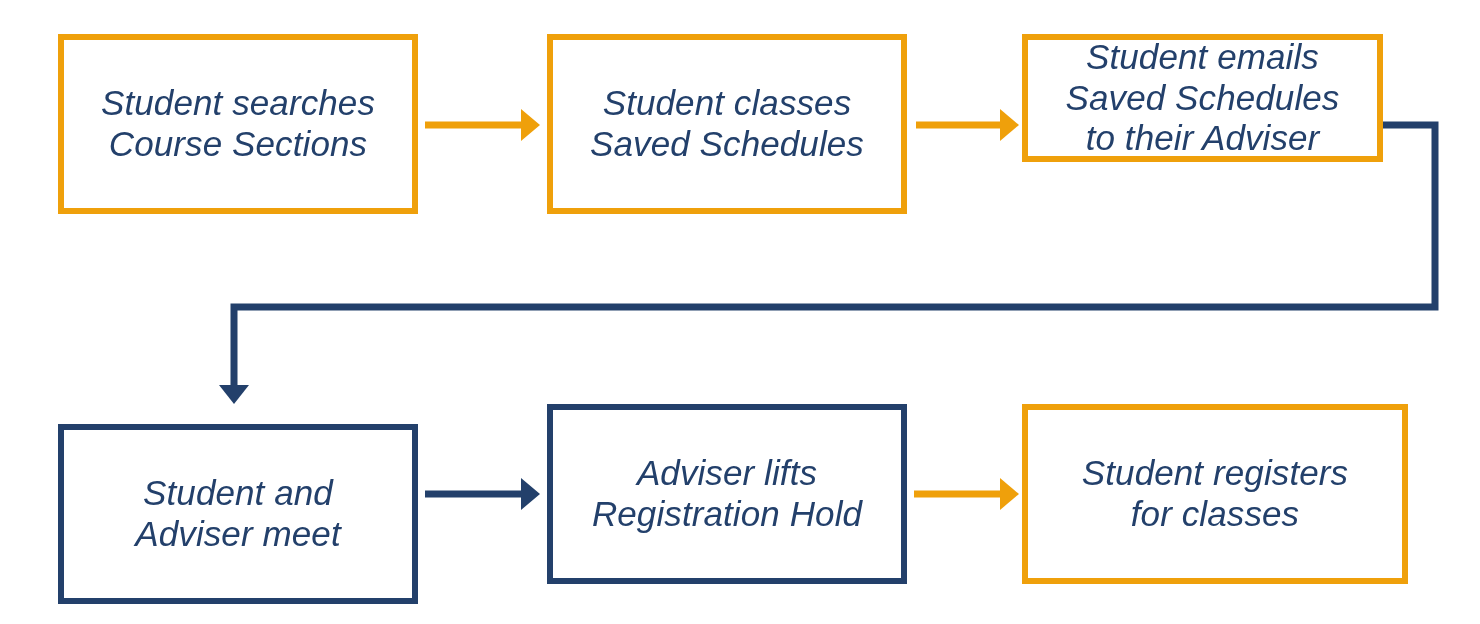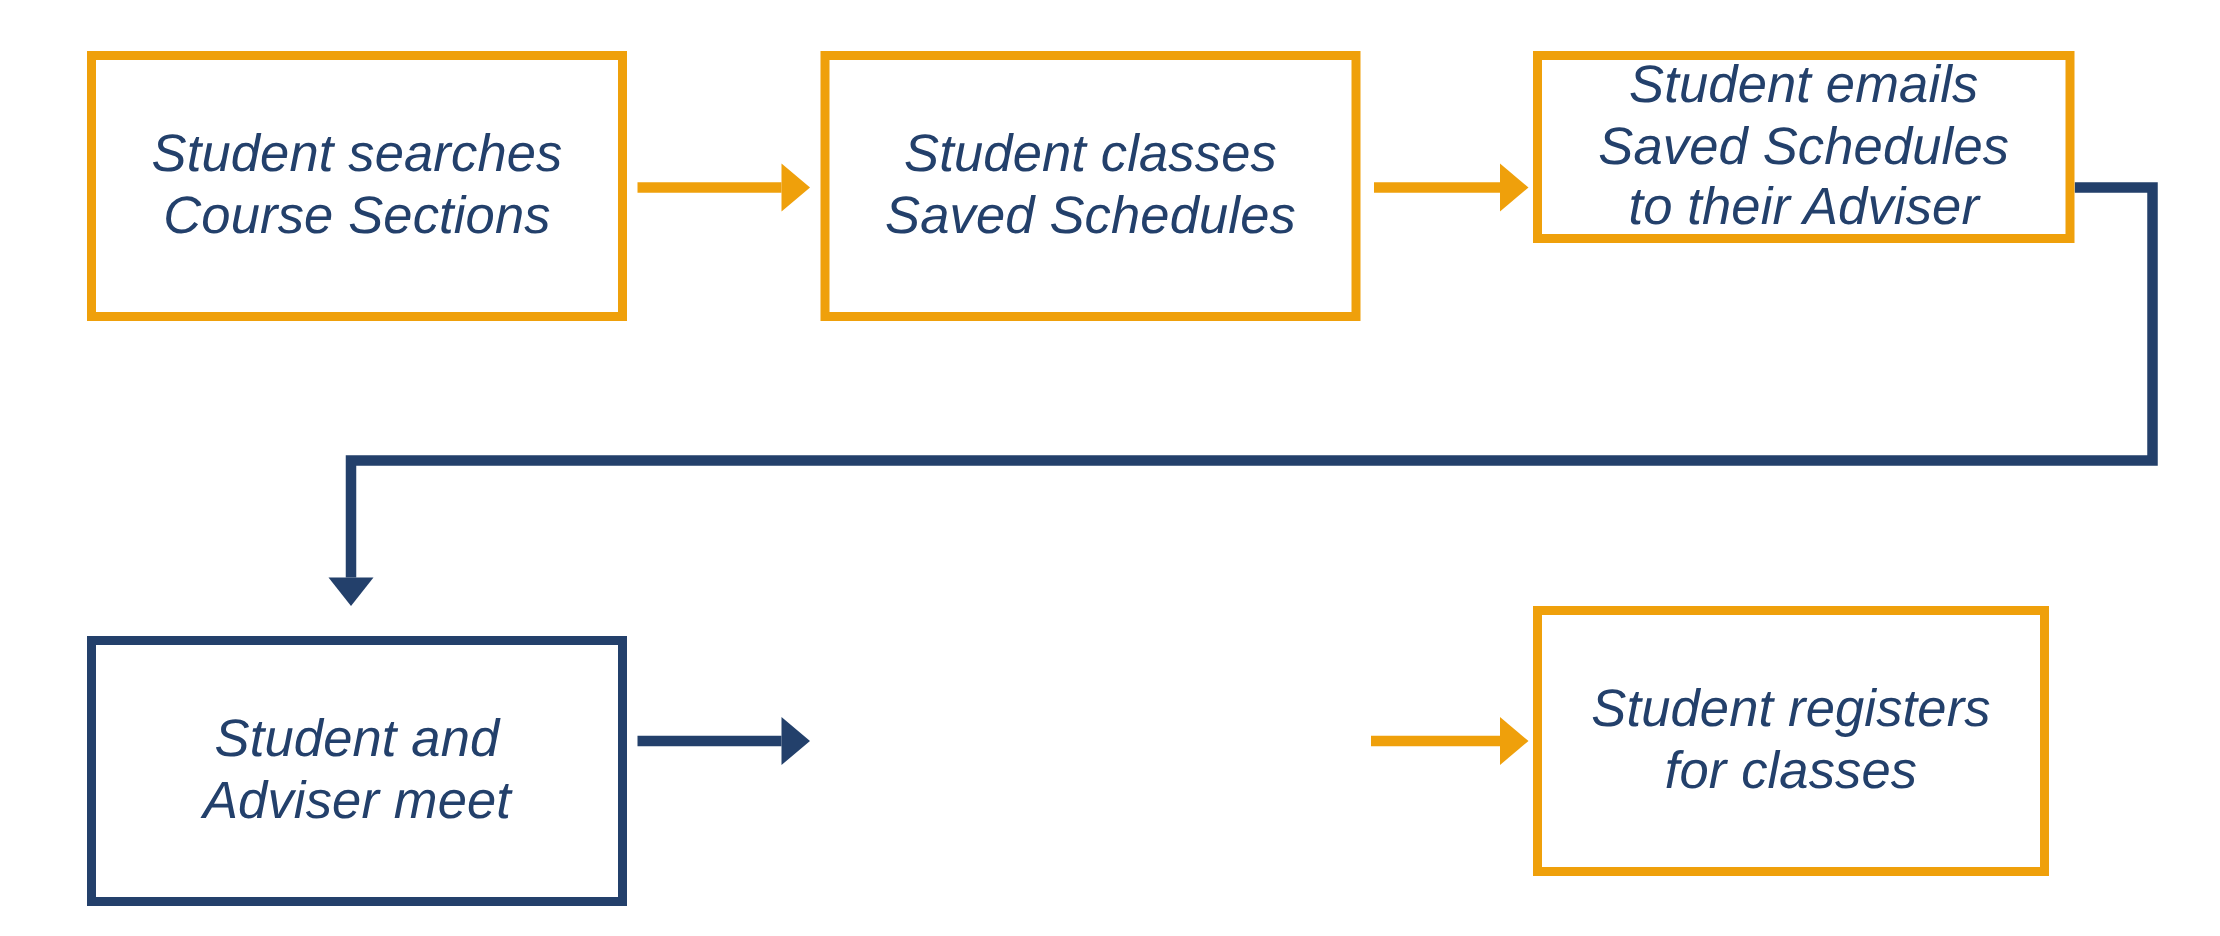--- a/index.html
+++ b/index.html
@@ -47,21 +47,21 @@
   }
   .node.orange { border: 6px solid #EFA00B; }
   .node.navy   { border: 6px solid #23406B; }
 
   
   #node-search-course-sections   { left: 58px;   top: 34px;  width: 360px; height: 180px; }
   #node-build-saved-schedules    { left: 547px;  top: 34px;  width: 360px; height: 180px; }
   #node-email-adviser            { left: 1022px; top: 34px;  width: 361px; height: 128px; }
   #node-student-adviser-meet     { left: 58px;   top: 404px; width: 360px; height: 180px; margin-top: 20px; }
   #node-adviser-lifts-hold       { left: 547px;  top: 404px; width: 360px; height: 180px; }
-  #node-student-registers        { left: 1022px; top: 404px; width: 344px; height: 180px; }
+  #node-student-registers        { left: 1022px; top: 404px; width: 386px; height: 180px; }
 </style>
 </head>
 <body>
 
 <div id="canvas">
 
   <svg id="connectors" viewBox="0 0 1480 624" width="1480" height="624" xmlns="http://www.w3.org/2000/svg">
 
     <g>
       <line x1="425" y1="125" x2="521" y2="125" stroke="#EFA00B" stroke-width="7"></line>
@@ -103,19 +103,23 @@
     <span class="node-label">Student emails
 Saved Schedules
 to their Adviser</span>
   </div>
 
   <div class="node navy" id="node-student-adviser-meet">
     <span class="node-label">Student and
 Adviser meet</span>
   </div>
 
+  <div class="node navy" id="node-adviser-lifts-hold">
+    <span class="node-label">Adviser lifts
+Registration Hold</span>
+  </div>
 
   <div class="node orange" id="node-student-registers">
     <span class="node-label">Student registers
 for classes</span>
   </div>
 
 </div>
 
 </body></html>

